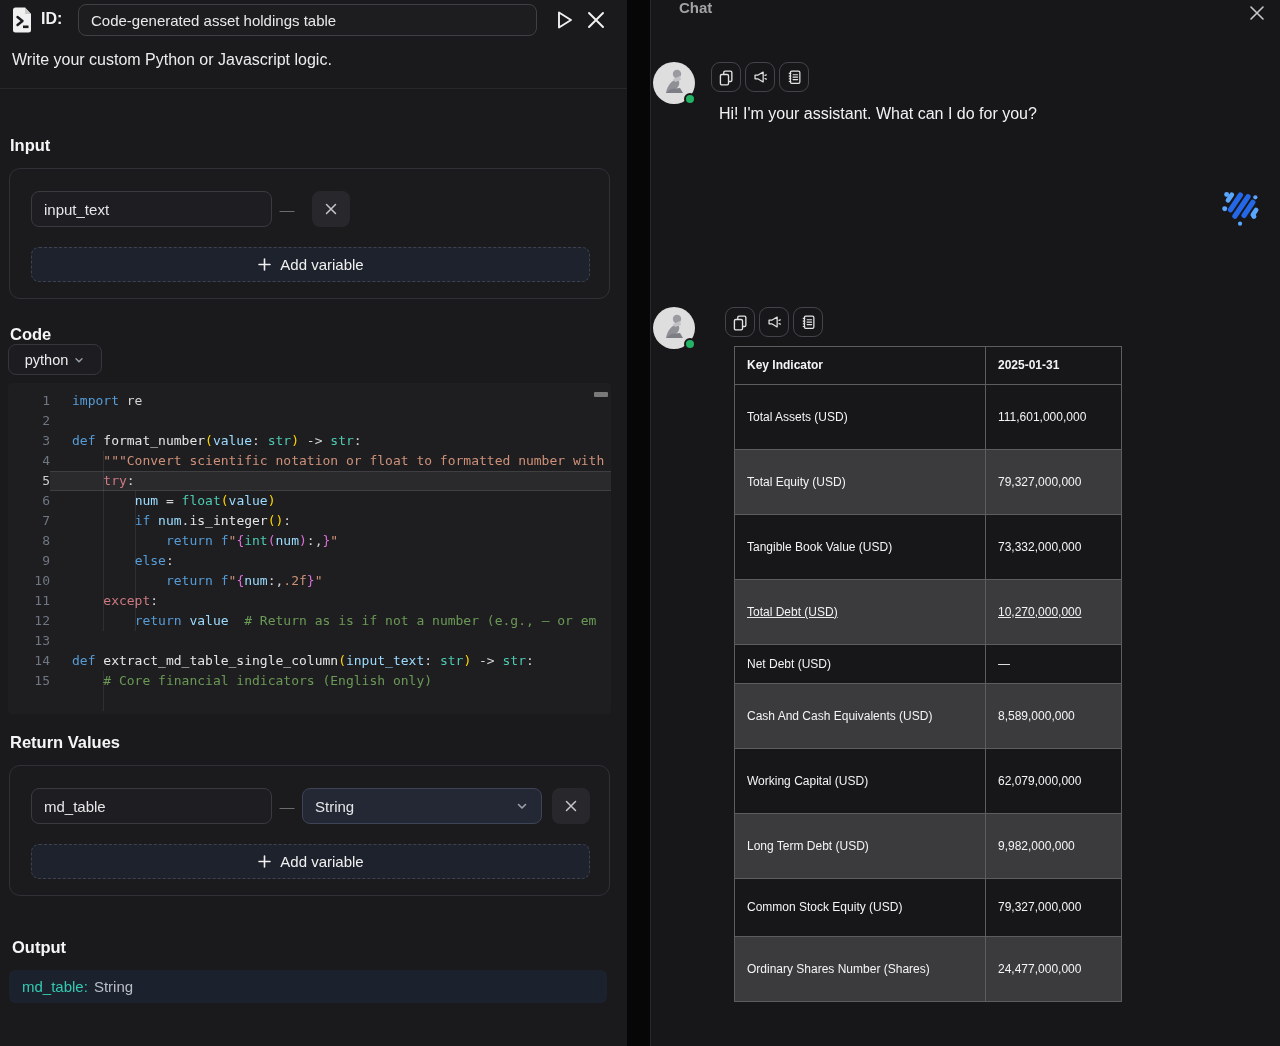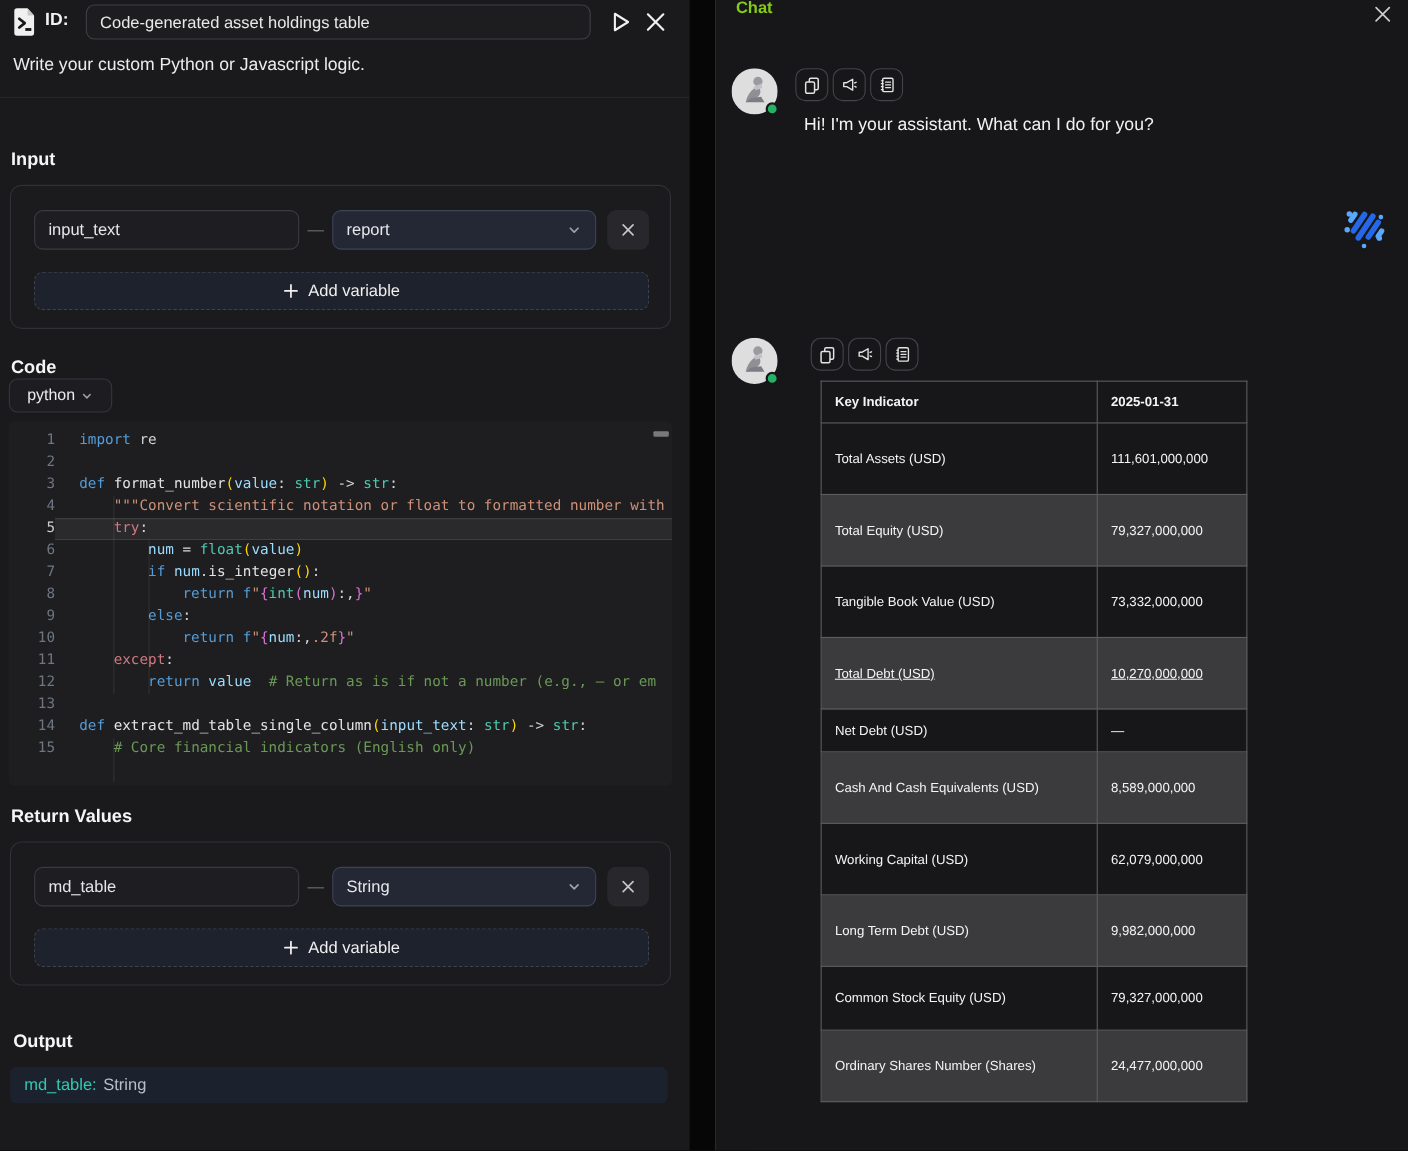--- a/index.html
+++ b/index.html
@@ -89,24 +89,24 @@
   .tk-g{color:var(--tk-g)} .tk-p{color:var(--tk-p)}
 
   .output-strip {
     position:absolute; left:9px; top:970px; width:598px; height:33px;
     background:#1b222e; border-radius:6px; display:flex; align-items:center; padding:0 13px; font-size:15px;
   }
   .output-name { color:var(--ui-output_teal); }
   .output-type { color:#b9bec6; margin-left:6px; }
 
   
-  .chat-title { position:absolute; left:18px; top:-1px; font-size:15px; font-weight:700; color:#84cc16; }
+  .chat-title { position:absolute; left:28px; top:-1px; font-size:15px; font-weight:700; color:#a3a3a3; }
   .chat-close-btn { position:absolute; right:12px; top:2px; width:22px; height:22px; background:none; border:none; cursor:pointer; }
 
-  .msg { position:absolute; left:14px; display:flex; align-items:flex-start; }
+  .msg { position:absolute; left:2px; display:flex; align-items:flex-start; }
   .msg-1 { top:62px; }
   .msg-2 { top:307px; }
   .avatar-wrap { position:relative; width:42px; height:42px; flex:none; }
   .avatar-wrap.lg { width:44px; height:44px; }
   .status-dot {
     position:absolute; right:-1px; bottom:-1px; width:12px; height:12px; border-radius:50%;
     background:var(--ui-status_green); border:2px solid #17171a;
   }
   .msg-content { margin-left:16px; }
   .icon-row { display:flex; gap:4px; }
@@ -170,28 +170,20 @@
     </div>
 
     <div class="subtitle">Write your custom Python or Javascript logic.</div>
     <div class="top-divider"></div>
 
     <div class="section-label lbl-input">Input</div>
     <div class="var-card card-input">
       <div class="var-row">
         <input class="var-name-input" type="text" spellcheck="false" value="input_text" style="">
         <span class="var-sep">—</span>
-        <div class="var-select">
-          <span class="sel-text">report</span>
-          <span>
-            <svg width="14" height="14" viewBox="0 0 14 14">
-                <path d="M3.5 5.5 L7 9 L10.5 5.5" fill="none" stroke="#9aa0ac" stroke-width="1.6" stroke-linecap="round" stroke-linejoin="round"></path>
-              </svg>
-          </span>
-        </div>
         <button class="remove-btn">
           <span>
             <svg width="16" height="16" viewBox="0 0 16 16">
                 <path d="M3.5 3.5 L12.5 12.5 M12.5 3.5 L3.5 12.5" stroke="#c7c7cb" stroke-width="1.5" stroke-linecap="round"></path>
               </svg>
           </span>
         </button>
       </div>
       <button class="add-var-btn">
         <span>

